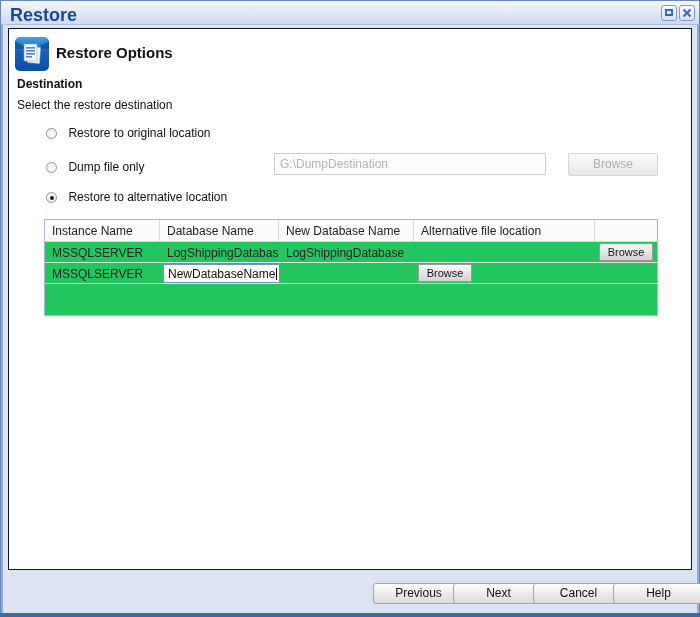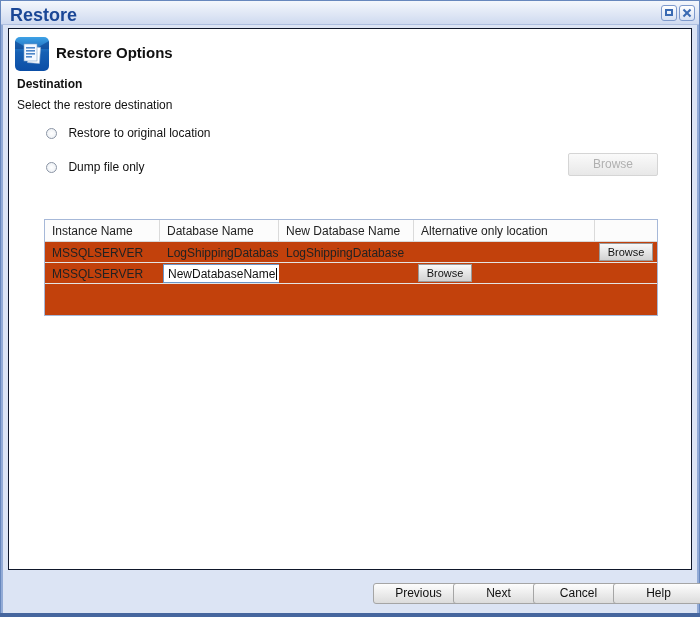--- a/index.html
+++ b/index.html
@@ -65,21 +65,21 @@
   }
   .btn-disabled {
     position:absolute; left:559px; top:124px; width:90px; height:23px;
     background:linear-gradient(#fafafa,#e8e8e8); border:1px solid #d5d5d5;
     border-radius:2px; color:#b0b0b0; font-size:12px; text-align:center; line-height:21px;
   }
 
   
   .grid-table {
     position:absolute; left:35px; top:190px; width:614px; height:97px;
-    border:1px solid #a6b8d8; background:#c2410c;
+    border:1px solid #a6b8d8; background:#22c55e;
   }
   .t-header { display:grid; grid-template-columns:115px 119px 135px 181px 1fr; height:22px; background:#fcfcfc; border-bottom:1px solid #d8d8d8; }
   .t-header .cell { border-right:1px solid #dadada; font-size:12px; color:#222; padding:4px 0 0 7px; overflow:hidden; white-space:nowrap; }
   .t-header .cell:last-child { border-right:none; }
   .t-row { display:grid; grid-template-columns:115px 119px 135px 181px 1fr; height:21px; border-bottom:1px solid #e4e4e4; position:relative; }
   .t-row .cell { font-size:12px; color:#222; padding:4px 0 0 7px; overflow:hidden; white-space:nowrap; }
   .cell-edit {
     position:absolute; left:3px; top:1px; right:-42px; height:19px;
     border:1px solid #6b96c8; background:#fff; font-size:12px; color:#111;
     padding:2px 0 0 4px; white-space:nowrap; overflow:hidden;
@@ -142,29 +142,34 @@
 
     <div class="radio-row" style="top:94px;">
       <span class="radio"></span>
       <span class="radio-label">Restore to original location</span>
     </div>
 
     <div class="radio-row" style="top:128px;">
       <span class="radio"></span>
       <span class="radio-label">Dump file only</span>
     </div>
+    <input class="dump-input" disabled="" value="G:\DumpDestination" style="">
     <div class="btn-disabled">Browse</div>
 
+    <div class="radio-row" style="top:158px;">
+      <span class="radio selected"></span>
+      <span class="radio-label">Restore to alternative location</span>
+    </div>
 
     <div class="grid-table">
       <div class="t-header">
         <div class="cell">Instance Name</div>
         <div class="cell">Database Name</div>
         <div class="cell">New Database Name</div>
-        <div class="cell">Alternative only location</div>
+        <div class="cell">Alternative file location</div>
         <div class="cell"></div>
       </div>
 
       <div class="t-row">
         <div class="cell">MSSQLSERVER</div>
         <div class="cell">LogShippingDatabase</div>
         <div class="cell">LogShippingDatabase</div>
         <div class="cell"></div>
         <div class="cell" style="position:relative; padding:0;">
           <div class="row-browse">Browse</div>

